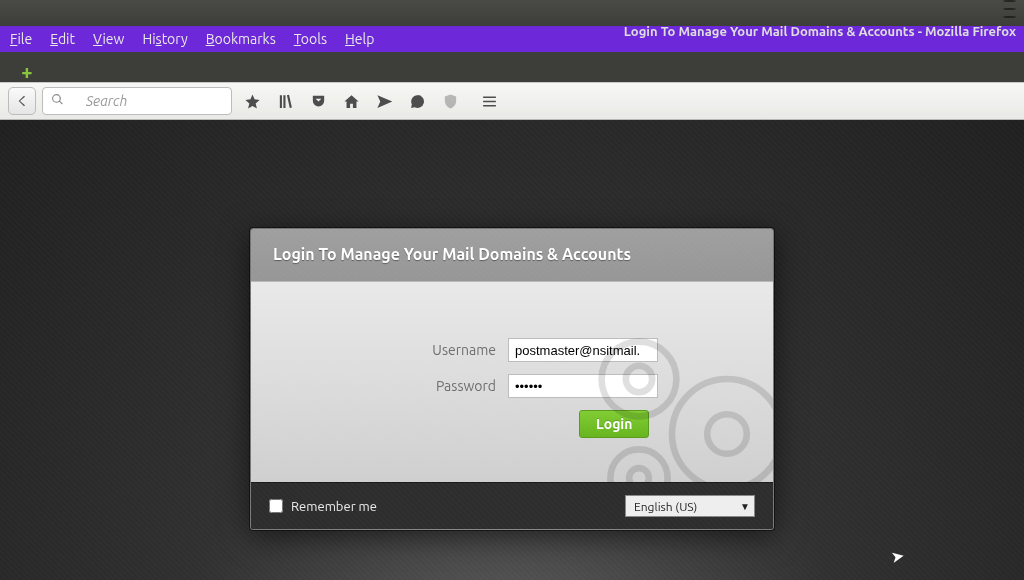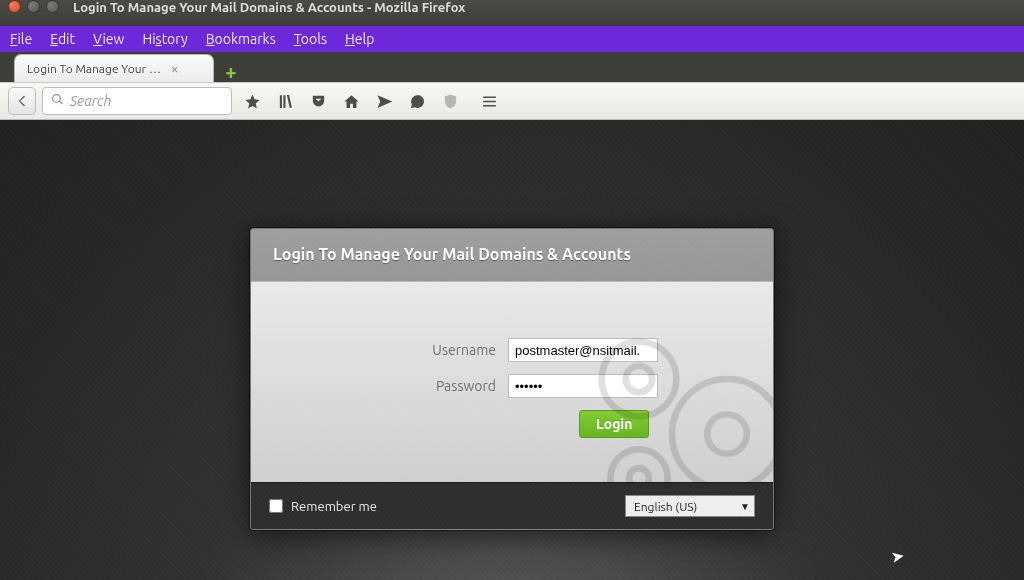--- a/index.html
+++ b/index.html
@@ -2,22 +2,22 @@
 <html><head>
 <meta charset="utf-8">
 <style>
 * { margin: 0; padding: 0; box-sizing: border-box; font-family: "Ubuntu", "Segoe UI", sans-serif; }
 html, body { width: 1024px; height: 580px; overflow: hidden; background: #2a2a2a; }
 
 
 .titlebar {
   height: 26px;
   background: linear-gradient(#4a4a46, #3d3d39);
-  display: flex; align-items: flex-start; gap: 6px; padding: 0 8px;
-  color: #ddd; font-size: 13px; font-weight: bold;
+  display: flex; align-items: flex-end; gap: 6px; padding: 0 8px;
+  color: #ddd; font-size: 13px; font-weight: bold; flex-direction: column;
 }
 .win-btn { width: 13px; height: 13px; border-radius: 50%; border: 1px solid rgba(0,0,0,.5); }
 .win-close { background: radial-gradient(circle at 30% 30%, #f08060, #d24a1e); }
 .win-min, .win-max { background: radial-gradient(circle at 30% 30%, #7b7b76, #59595a); }
 .titlebar .title { margin-left: 8px; }
 
 
 .menubar {
   height: 26px;
   background: #6d28d9;
@@ -63,21 +63,21 @@
   height: 28px; border: 1px solid #bcbcbc; border-radius: 4px; background:#fff;
   display:flex;align-items:center;padding:0 6px; gap:6px; font-size:14px;
 }
 .urlbar .lock { color:#7bab3d; font-size:13px; }
 .urlbar .url { flex:1; color:#8b8b8b; }
 .urlbar .url em { font-style:normal; color:#262626; }
 .urlbar .drop, .urlbar .reload { color:#6b6b6b; font-size:12px; padding:0 4px; }
 .urlbar .reload { border-left:1px solid #ddd; padding-left:8px; font-size:14px; }
 .searchbar {
   width: 190px; height:28px; border:1px solid #bcbcbc; border-radius:4px; background:#fff;
-  display:flex;align-items:center;padding:0 8px;gap:6px;color:#999;font-size:14px;font-style:italic;
+  display:flex;align-items:center;padding:0 8px;gap:22px;color:#999;font-size:14px;font-style:italic;
 }
 .searchbar .mag { font-style:normal; color:#888; }
 .tb-icons { display:flex; align-items:center; gap:16px; padding:0 6px; color:#4d4d4d; }
 .tb-icons svg { width:17px; height:17px; display:block; }
 .tb-icons .shield svg { opacity:.35; }
 .hamburger { margin-left:6px; }
 
 
 .page {
   width:1024px; height: calc(580px - 26px - 26px - 30px - 38px);
@@ -158,24 +158,20 @@
   <span><u>F</u>ile</span>
   <span><u>E</u>dit</span>
   <span><u>V</u>iew</span>
   <span>Hi<u>s</u>tory</span>
   <span><u>B</u>ookmarks</span>
   <span><u>T</u>ools</span>
   <span><u>H</u>elp</span>
 </div>
 
 <div class="tabstrip">
-  <div class="tab">
-    <span>Login To Manage Your …</span>
-    <span class="close">×</span>
-  </div>
   <div class="newtab">+</div>
 </div>
 
 <div class="toolbar">
   <div class="nav-back">
     <svg viewBox="0 0 24 24" width="16" height="16">
         <path fill="currentColor" d="M15 4l-8 8 8 8 1.5-1.5L9 12l7.5-6.5z"></path>
       </svg>
   </div>
 

